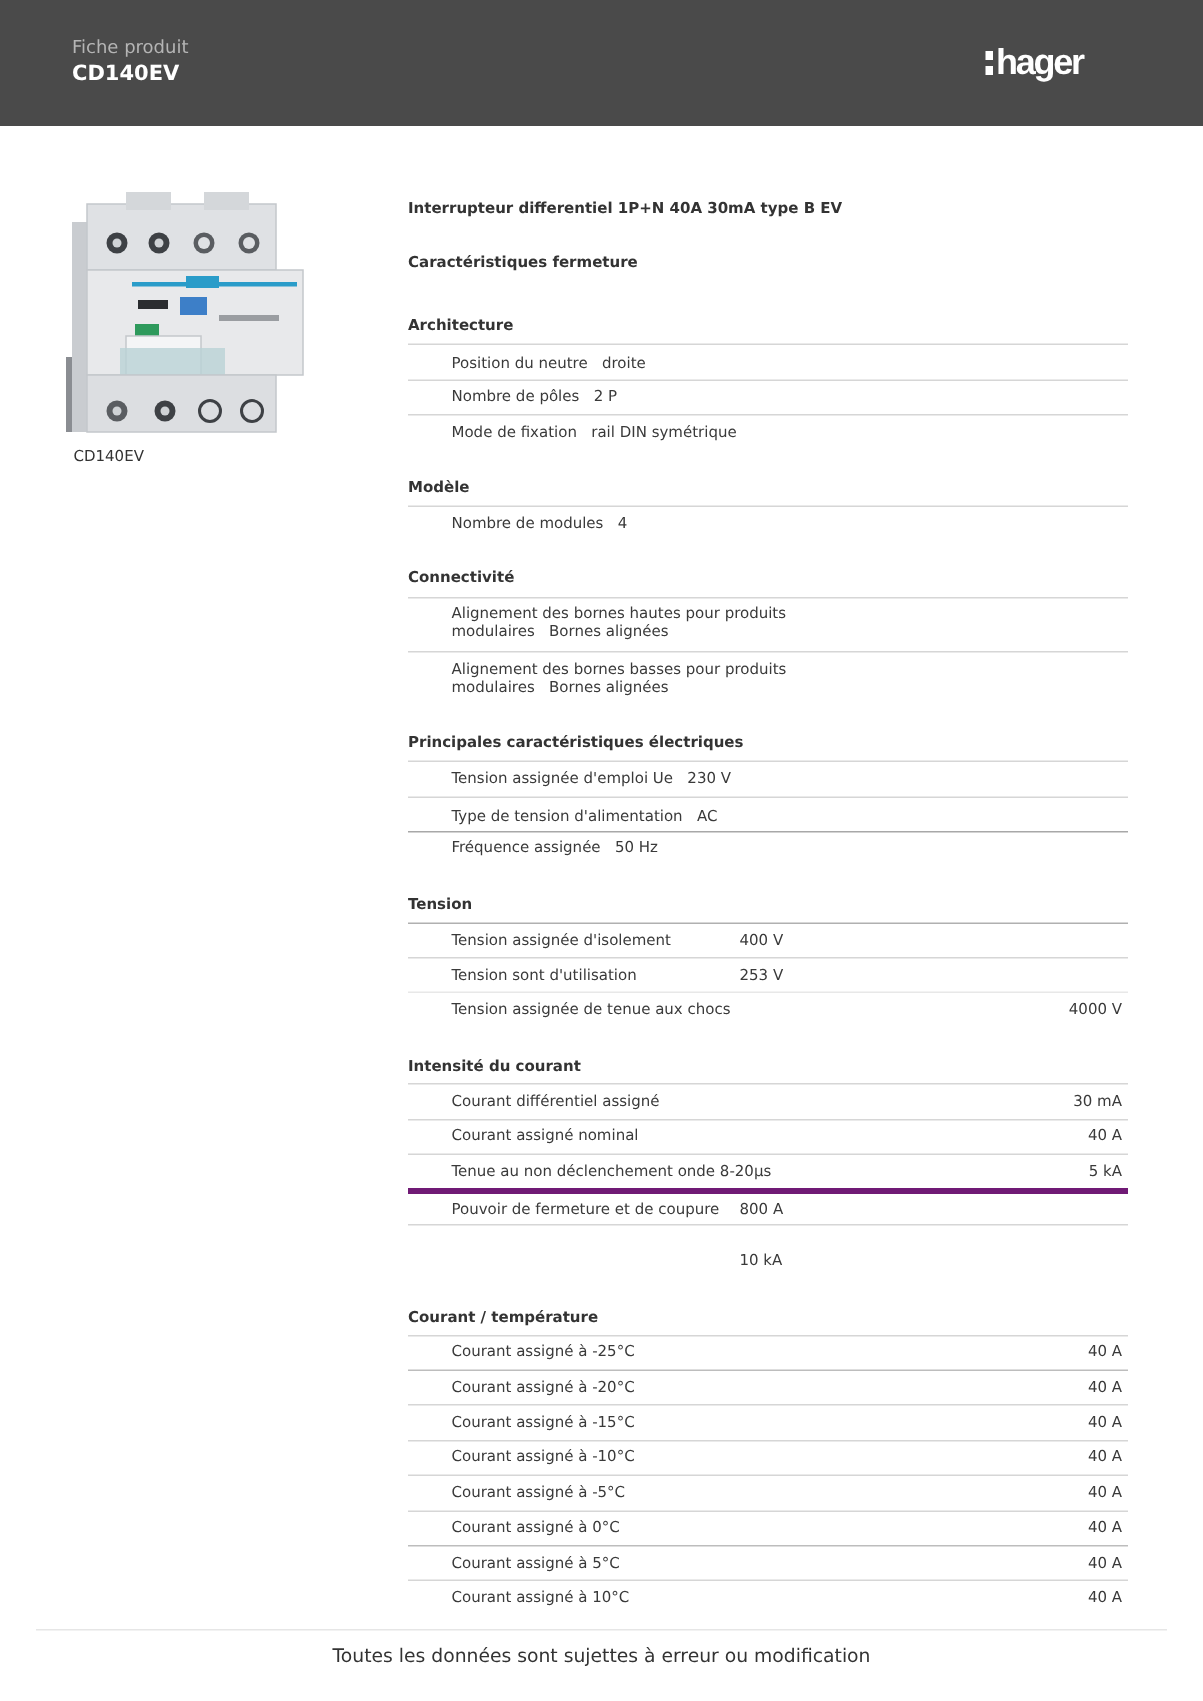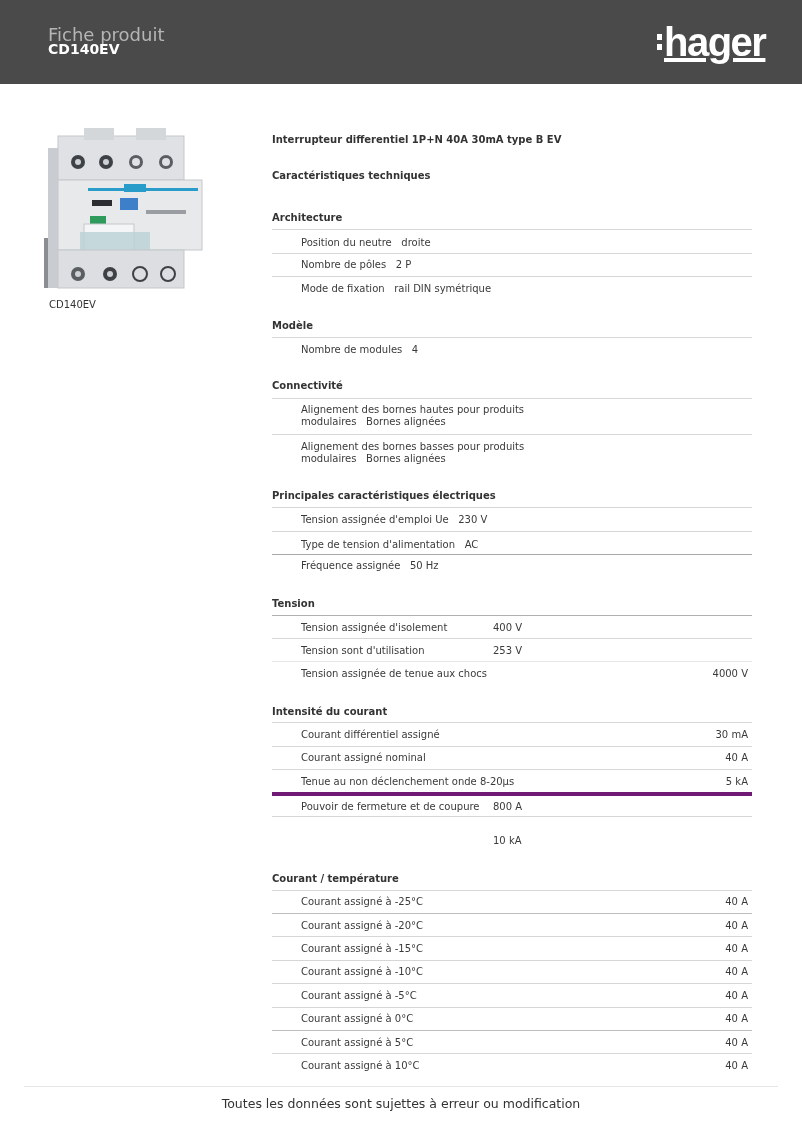--- a/index.html
+++ b/index.html
@@ -1,25 +1,25 @@
 <!DOCTYPE html>
 <html><head>
 <meta charset="utf-8">
 <style>
   * { box-sizing: border-box; margin: 0; padding: 0; }
   html, body { width: 802px; height: 1134px; background: #ffffff; overflow: hidden; }
   body { font-family: "DejaVu Sans", sans-serif; color: #3a3a3a; position: relative; }
 
   .header { position: absolute; left: 0; top: 0; width: 802px; height: 84px; background: #4a4a4a; }
-  .header .subtitle { position: absolute; left: 48px; top: 24px; font-size: 18px; color: #b5b5b5; font-weight: normal; }
+  .header .subtitle { position: absolute; left: 48px; top: 24px; font-size: 12px; color: #b5b5b5; font-weight: normal; }
   .header .title { position: absolute; left: 48px; top: 41px; font-size: 14px; color: #ffffff; font-weight: bold; }
   .logo { position: absolute; left: 657px; top: 24px; height: 36px; display: flex; align-items: center; }
   .logo .colon { display: flex; flex-direction: column; justify-content: center; gap: 4px; margin-right: 2px; }
   .logo .colon span { width: 5px; height: 6px; background: #fff; display: block; }
-  .logo .word { font-family: "Liberation Sans", sans-serif; font-size: 40px; font-weight: bold; color: #fff; letter-spacing: -1.5px; line-height: 1; text-decoration: underline; }
+  .logo .word { font-family: "Liberation Sans", sans-serif; font-size: 24px; font-weight: bold; color: #fff; letter-spacing: -1.5px; line-height: 1; }
 
   .product-image { position: absolute; left: 44px; top: 128px; width: 160px; height: 164px; }
   .image-caption { position: absolute; left: 49px; top: 299px; font-size: 10px; color: #333; }
 
   .content { position: absolute; left: 272px; top: 0; width: 480px; }
   .heading { position: absolute; left: 0; font-size: 10px; font-weight: bold; color: #333; white-space: nowrap; }
   .row { position: absolute; left: 0; width: 480px; font-size: 10px; color: #3a3a3a; border-top: 1px solid #d6d6d6; }
   .row .lbl { position: absolute; left: 0; white-space: pre-line; line-height: 12px; margin-left: 29px; }
   .row .val-inline { white-space: nowrap; }
   .row .val-mid { position: absolute; left: 221px; white-space: nowrap; }
@@ -77,21 +77,21 @@
     <circle cx="66" cy="146" r="7" fill="#3e4145"></circle>
       <circle cx="66" cy="146" r="3" fill="#cfd2d5"></circle>
     <circle cx="96" cy="146" r="7" fill="none" stroke="#3e4145" stroke-width="2"></circle>
     <circle cx="124" cy="146" r="7" fill="none" stroke="#3e4145" stroke-width="2"></circle>
   </svg>
 </div>
 <div class="image-caption">CD140EV</div>
 
 <div class="content">
   <div class="heading" style="top:134px">Interrupteur differentiel 1P+N 40A 30mA type B EV</div>
-  <div class="heading" style="top:170px">Caractéristiques techniques</div>
+  <div class="heading" style="top:170px">Caractéristiques fermeture</div>
 
   <div class="heading" style="top:212px">Architecture</div>
   <div class="row" style="top:229px;height:24px">
     <span class="lbl" style="top:7px"><span>Position du neutre</span>&nbsp;&nbsp; <span class="val-inline">droite</span></span>
   </div>
   <div class="row" style="top:253px;height:24px">
     <span class="lbl" style="top:5px"><span>Nombre de pôles</span>&nbsp;&nbsp; <span class="val-inline">2 P</span></span>
   </div>
   <div class="row" style="top:276px;height:24px">
     <span class="lbl" style="top:6px"><span>Mode de fixation</span>&nbsp;&nbsp; <span class="val-inline">rail DIN symétrique</span></span>

